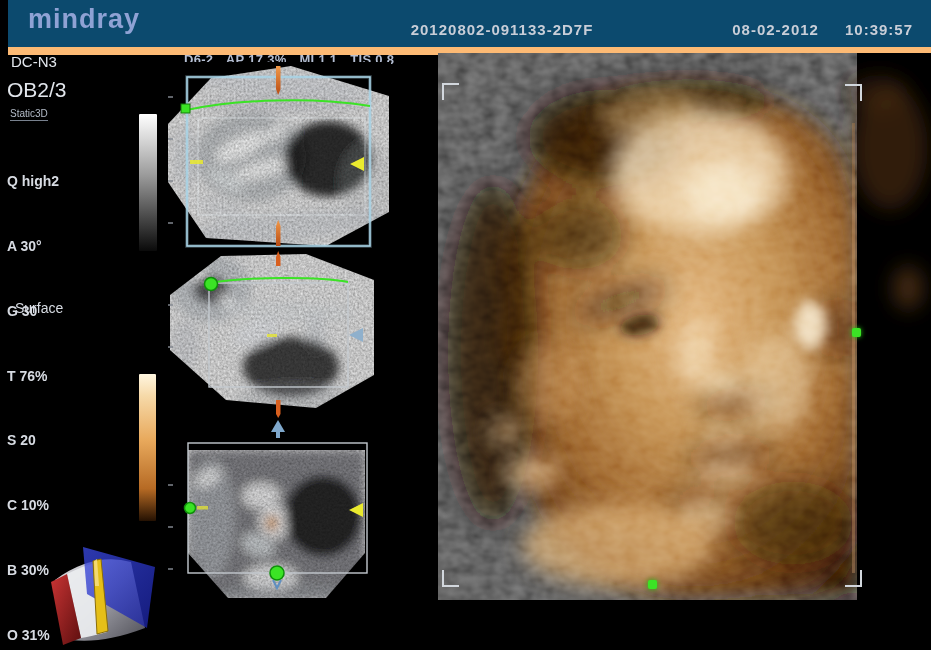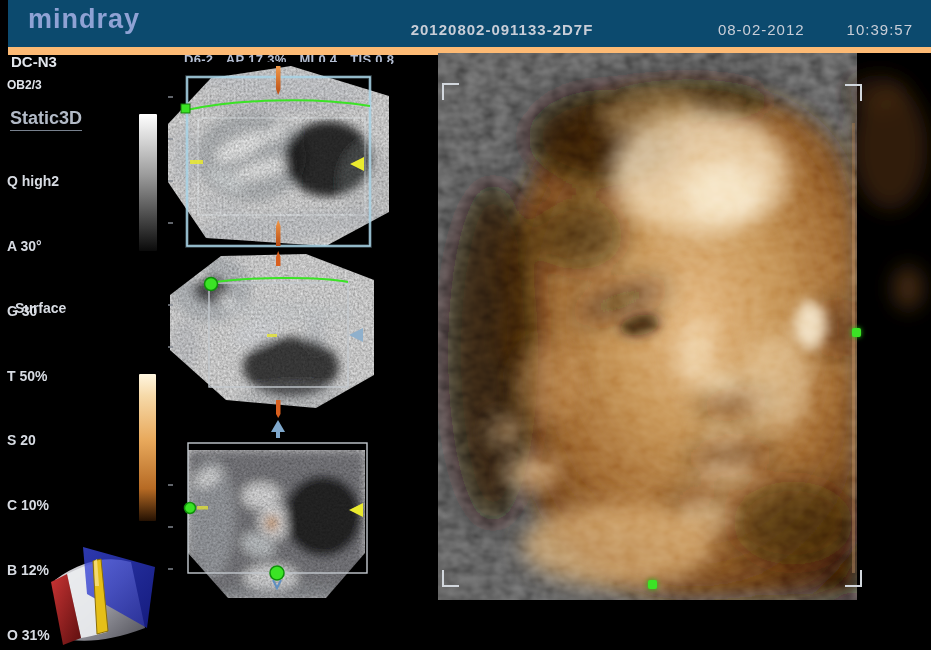--- a/index.html
+++ b/index.html
@@ -5,27 +5,27 @@
   html,body{margin:0;padding:0;background:#000;}
   #screen{position:relative;width:931px;height:650px;background:#000;overflow:hidden;
           font-family:"Liberation Sans",sans-serif;color:#d8dce4;}
   
   #header{position:absolute;left:8px;top:0;width:931px;height:47px;background:#0c4a6e;
           border-bottom:8px solid #fdba74;}
   #logo{position:absolute;left:20px;top:4px;font-size:27px;font-weight:bold;
         color:var(--logo-blue,#8fa2d4);letter-spacing:1px;}
   #study-id{position:absolute;left:494px;top:21px;transform:translateX(-50%);
             font-size:15px;font-weight:bold;color:#c9ced8;letter-spacing:1px;}
-  #datetime{position:absolute;right:26px;top:21px;font-size:15px;font-weight:normal;
-            color:#c9ced8;letter-spacing:1px;display:flex;gap:42px;}
+  #datetime{position:absolute;right:26px;top:21px;font-size:15px;font-weight:bold;
+            color:#c9ced8;letter-spacing:1px;display:flex;gap:26px;}
   
-  .side-label{position:absolute;font-weight:bold;color:#e2e6ec;}
+  .side-label{position:absolute;font-weight:normal;color:#e2e6ec;}
   #transducer{left:11px;top:53px;font-size:15px;}
-  #preset{left:7px;top:78px;font-size:12px;}
-  #mode{left:10px;top:108px;font-size:18px;color:#b2bac6;border-bottom:1px solid #78818e;
+  #preset{left:7px;top:78px;font-size:21px;}
+  #mode{left:10px;top:108px;font-size:10px;color:#b2bac6;border-bottom:1px solid #78818e;
         padding-bottom:1px;}
   #param-list{position:absolute;left:7px;top:128px;font-size:14px;font-weight:bold;
               color:#d7dbe2;line-height:21.6px;white-space:pre;}
   #surface-label{left:15px;top:300px;font-size:14px;color:#d7dbe2;}
   #gray-bar{position:absolute;left:139px;top:114px;width:18px;height:137px;border-radius:1px;
             background:linear-gradient(#ffffff,#d8d8d8 18%,#9a9a9a 45%,#4a4a4a 75%,#0a0a0a);}
   #sepia-bar{position:absolute;left:139px;top:374px;width:17px;height:147px;border-radius:1px;
             background:linear-gradient(#fff6e0,#f6d9a8 15%,#e8a95c 45%,#b66a24 78%,#241102);}
   
   #acoustic-line{position:absolute;left:184px;top:52px;font-size:13px;font-weight:bold;
@@ -55,24 +55,24 @@
     </div>
   </div>
 
   <div class="side-label" id="transducer">DC-N3</div>
   <div class="side-label" id="preset">OB2/3</div>
   <div class="side-label" id="mode">Static3D</div>
   <div id="param-list">
     <div>Q high2</div>
     <div>A 30°</div>
     <div>G 30</div>
-    <div>T 50%</div>
+    <div>T 76%</div>
     <div>S 20</div>
     <div>C 10%</div>
-    <div>B 12%</div>
+    <div>B 30%</div>
     <div>O 31%</div>
   </div>
   <div class="side-label" id="surface-label">Surface</div>
 
   <div id="gray-bar"></div>
   <div id="sepia-bar"></div>
 
   <svg class="panel" style="left:33px;top:538px;" width="128" height="110">
     <defs>
       <linearGradient id="slabG" x1="0" y1="0" x2="1" y2="1">
@@ -97,21 +97,21 @@
     <path d="M34,36 Q52,27 62,25 L74,94 Q56,99 48,100 Z" fill="#eceef0" opacity=".92"></path>
     <path d="M18,44 L34,36 L48,100 L30,107 Z" fill="url(#redG)"></path>
     <path d="M50,9 L122,29 L114,90 L54,56 Z" fill="url(#bluG)" opacity=".78"></path>
     <path d="M60,23 L68,21 L75,93 L64,96 Z" fill="#e5bf18" stroke="#8a6d08" stroke-width="1"></path>
     <path d="M61,23 L64,21 L66,48 L62,48 Z" fill="#f6e08a" opacity=".8"></path>
   </svg>
 
   <div id="acoustic-line">
     <span>D6-2</span>
     <span>AP 17.3%</span>
-    <span>MI 0.4</span>
+    <span>MI 1.1</span>
     <span>TIS 0.8</span>
   </div>
 
   <svg class="panel" style="left:166px;top:62px;" width="225" height="186">
     <defs>
       <filter id="spkA" x="0" y="0" width="100%" height="100%">
         <feTurbulence type="fractalNoise" baseFrequency="0.5 0.42" numOctaves="2" seed="11"></feTurbulence>
         <feColorMatrix type="saturate" values="0"></feColorMatrix>
         <feComponentTransfer>
             <feFuncR type="linear" slope="1" intercept="0.18"></feFuncR>

